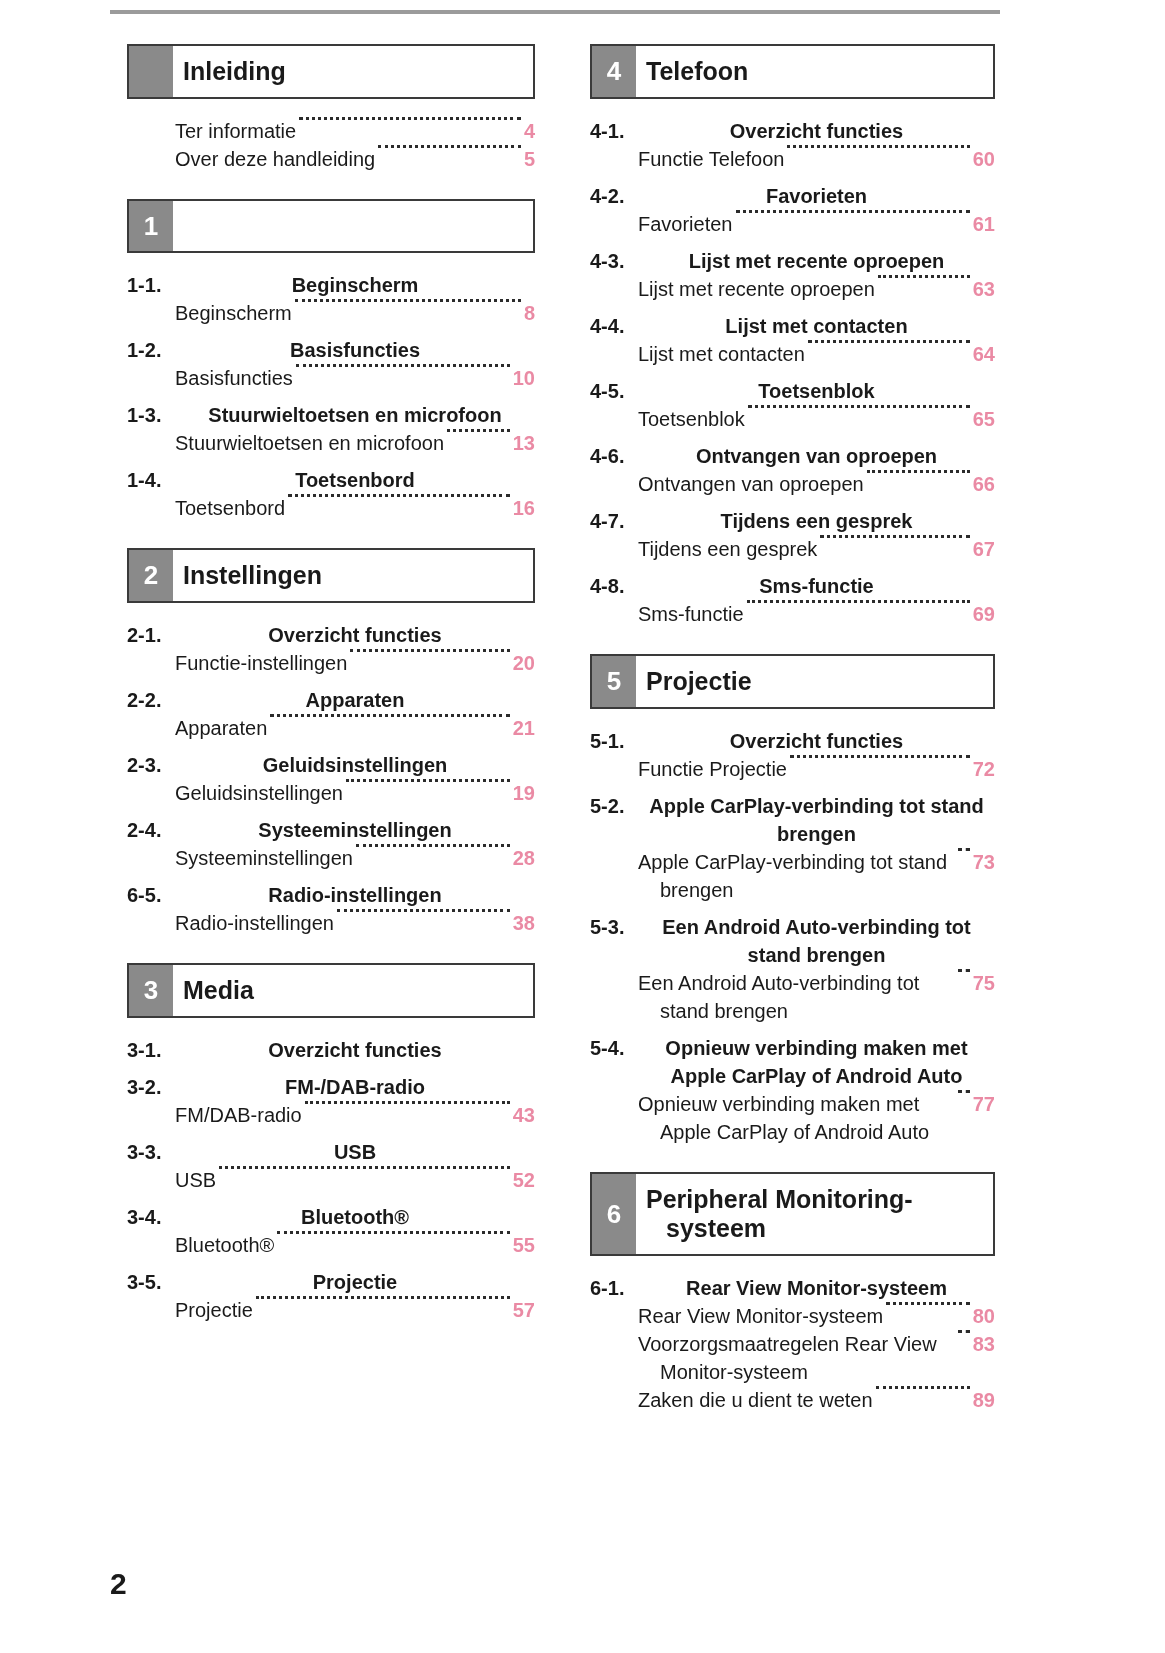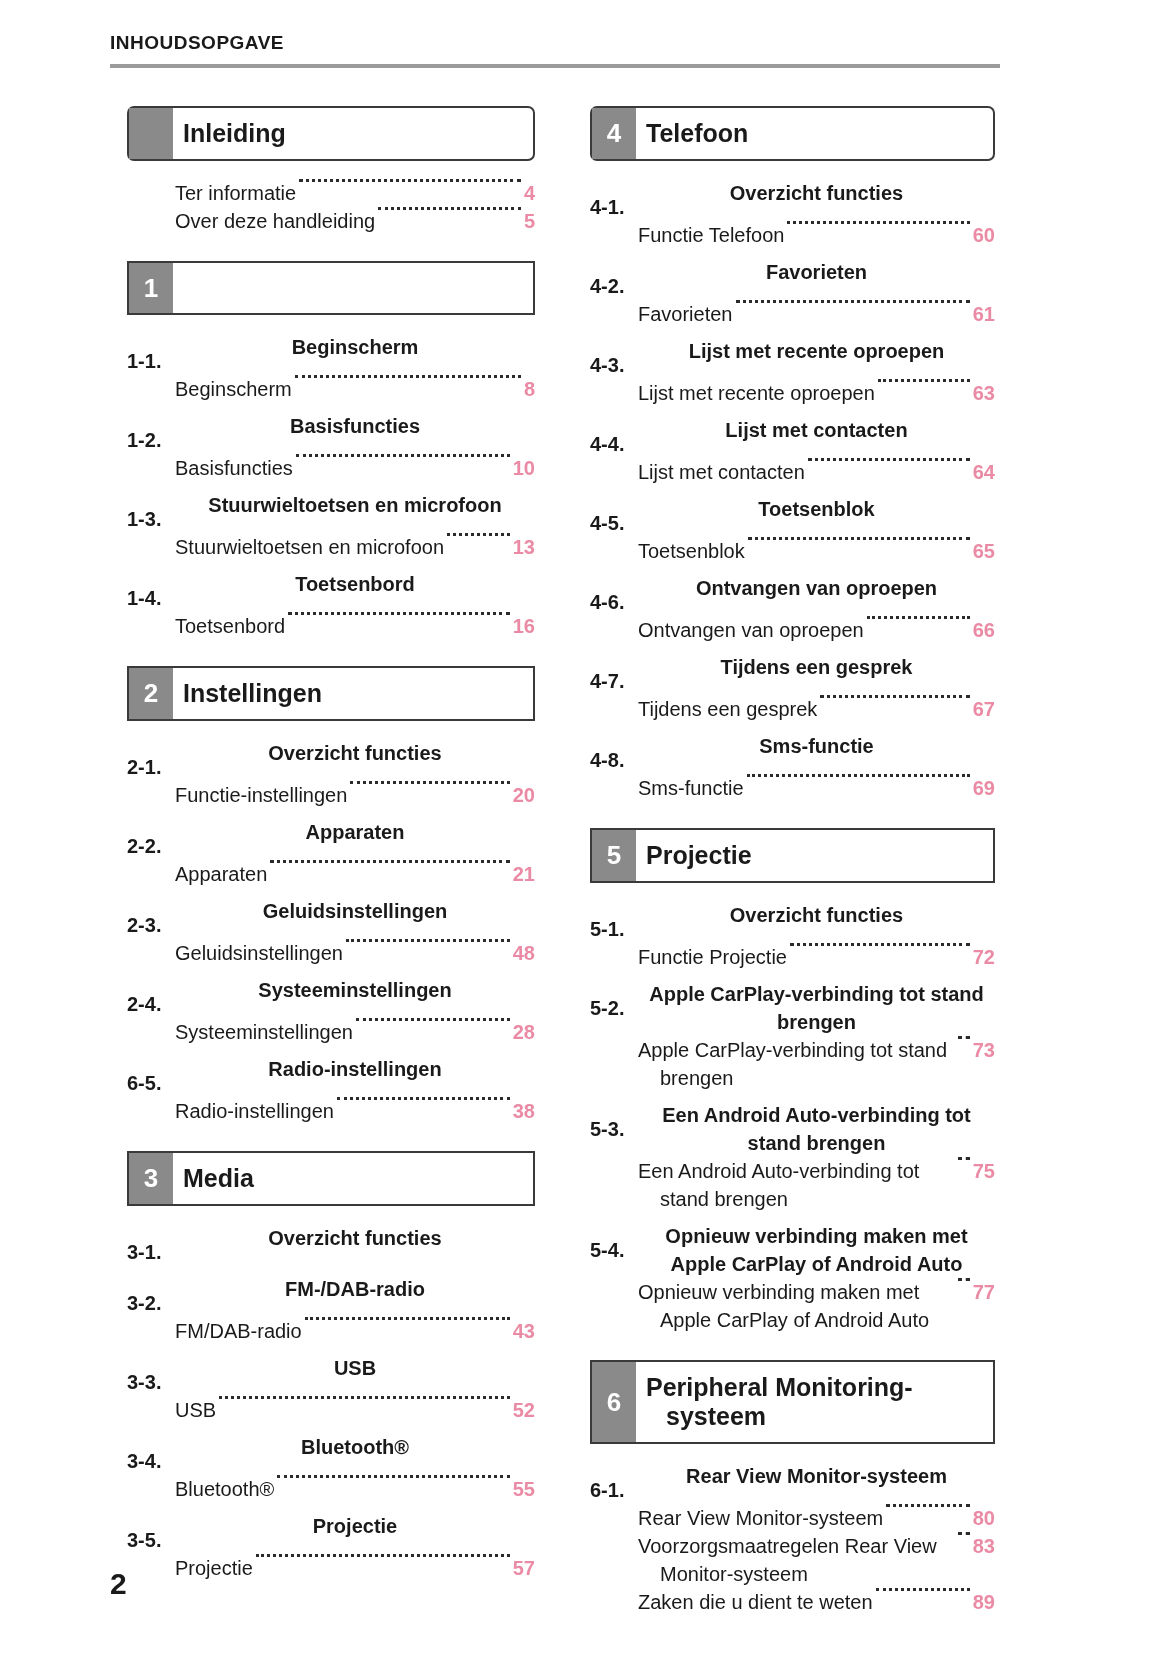--- a/index.html
+++ b/index.html
@@ -13,49 +13,46 @@
 
   .doc-header { padding: 32px 0 0 110px; }
   .doc-title { font-size: 19px; font-weight: bold; letter-spacing: 0.5px; }
   .header-rule { width: 890px; height: 4px; background: #9b9b9b; margin: 10px 0 0 110px; }
 
   .columns { display: flex; gap: 55px; margin: 26px 0 0 127px; width: 868px; align-items: flex-start; }
   .col { width: 408px; }
   .col:last-child { width: 405px; }
 
   .section-box { display: flex; align-items: stretch; border: 2px solid #3a3a3a; margin: 26px 0 18px 0; background: #fff; }
-  .col .section-box:first-child { margin-top: 12px; border-radius: 7px; }
+  .col .section-box:first-child { margin-top: 4px; }
   .section-num {
     flex: 0 0 44px; min-height: 50px; background: #8a8a8a; color: #fff;
     font-size: 26px; font-weight: bold;
     display: flex; align-items: center; justify-content: center;
   }
   .section-title {
     font-size: 25px; font-weight: bold; line-height: 29px;
     padding: 11px 6px 11px 30px; text-indent: -20px;
   }
 
   .toc-heading { display: flex; font-weight: bold; font-size: 20px; line-height: 28px; margin-top: 9px; }
-  .h-num { flex: 0 0 48px; margin-top: 14px; }
+  .h-num { flex: 0 0 48px; }
   .h-title { flex: 1; text-align: center; }
 
   .toc-entry { display: flex; align-items: flex-start; font-size: 20px; line-height: 28px; padding-left: 48px; cursor: default; }
   .e-label { padding-left: 22px; text-indent: -22px; }
   .e-dots { flex: 1 1 12px; min-width: 12px; border-bottom: 3px dotted #2b2b2b; margin: 0 3px 5px 3px; }
   .e-page { font-weight: bold; color: var(--accent, #ea8aa4); white-space: nowrap; }
 
   .page-number { position: absolute; left: 110px; bottom: 52px; font-size: 30px; font-weight: bold; }
 </style>
 </head>
 <body>
 
 <div class="page">
-  <div class="doc-header">
-    <div class="doc-title">INHOUDSOPGAVE</div>
-  </div>
   <div class="header-rule"></div>
   <div class="columns">
       <div class="col">
         <div class="section-box">
           <div class="section-num"></div>
           <div class="section-title">Inleiding</div>
         </div>
         <div class="toc-entry">
           <span class="e-label">Ter informatie</span>
           <span class="e-dots"></span>
@@ -127,21 +124,21 @@
           <span class="e-dots"></span>
           <span class="e-page">21</span>
         </div>
         <div class="toc-heading">
           <span class="h-num">2-3.</span>
           <span class="h-title">Geluidsinstellingen</span>
         </div>
         <div class="toc-entry">
           <span class="e-label">Geluidsinstellingen</span>
           <span class="e-dots"></span>
-          <span class="e-page">48</span>
+          <span class="e-page">19</span>
         </div>
         <div class="toc-heading">
           <span class="h-num">2-4.</span>
           <span class="h-title">Systeeminstellingen</span>
         </div>
         <div class="toc-entry">
           <span class="e-label">Systeeminstellingen</span>
           <span class="e-dots"></span>
           <span class="e-page">28</span>
         </div>

